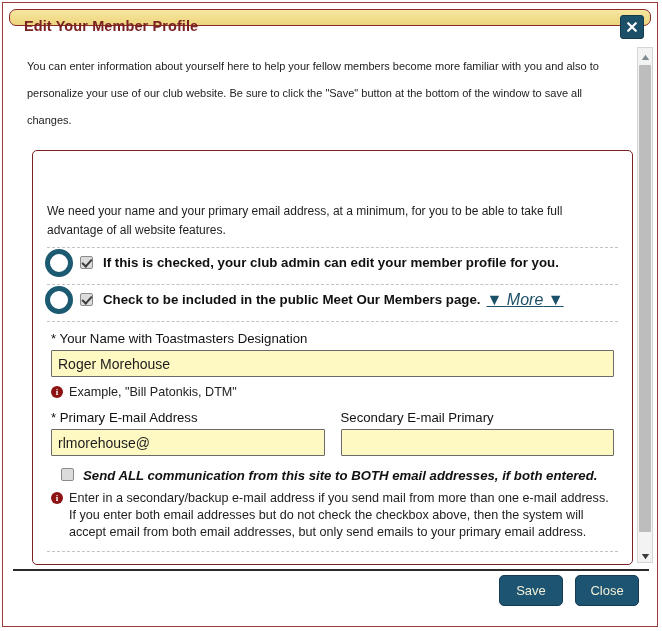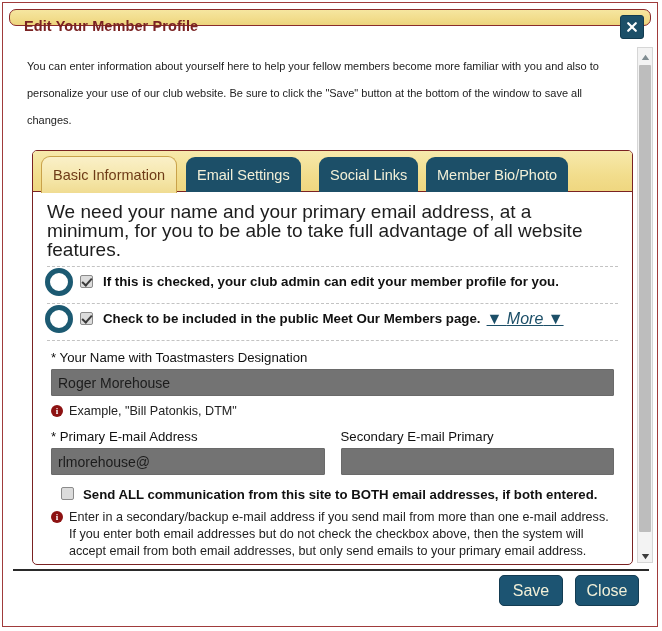--- a/index.html
+++ b/index.html
@@ -139,21 +139,21 @@
     position: absolute;
     left: 0;
     top: 41px;
     right: 0;
     bottom: 0;
     padding: 0 14px;
   }
 
   .panel-intro {
     margin-top: 10px;
-    font-size: 19px;
+    font-size: 12px;
     line-height: 19px;
     color: #1d1d1d;
     width: 560px;
   }
 
   .sep {
     border-top: 1px dashed #c3c3c3;
     margin: 7px 0 0 0;
     height: 0;
   }
@@ -227,21 +227,21 @@
   }
   input.txt {
     width: 100%;
     height: 27px;
     border: 1px solid #6a6a6a;
     box-sizing: border-box;
     font-family: "Liberation Sans", sans-serif;
     font-size: 14px;
     color: #1c1c1c;
     padding: 0 6px;
-    background: #737373;
+    background: #fef9c3;
     border-radius: 1px;
   }
   .namefield { margin: 0 4px; }
 
   .hint {
     display: flex;
     align-items: flex-start;
     margin: 7px 4px 0 4px;
     font-size: 12.6px;
     line-height: 17px;
@@ -266,20 +266,21 @@
   .emailrow {
     display: flex;
     gap: 16px;
     margin: 0 4px;
   }
   .emailcol { flex: 1 1 0; min-width: 0; }
 
   .plainrow {
     display: flex;
     margin: 12px 4px 0 4px;
+    font-style: italic;
   }
   .plainrow .cb { margin-left: 10px; }
   .plainrow .cblabel {
     margin-left: 9px;
     font-size: 13.2px;
     font-weight: bold;
     color: #111111;
     white-space: nowrap;
   }
 
@@ -338,21 +339,21 @@
     box-sizing: border-box;
     gap: 12px;
   }
   .btn {
     min-width: 64px;
     height: 31px;
     background: #1c5472;
     color: #f2f0d8;
     border: 1px solid #143c52;
     border-radius: 5px;
-    font-size: 16px;
+    font-size: 13px;
     font-family: "Liberation Sans", sans-serif;
     cursor: pointer;
     padding: 0 8px;
   }
 </style>
 </head>
 <body>
 
 <div class="dialog">
 
@@ -366,34 +367,20 @@
       </span>
     </div>
   </div>
 
   <div class="body-area">
 
     <div class="intro">You can enter information about yourself here to help your fellow members become more familiar with you and also to personalize your use of our club website. Be sure to click the "Save" button at the bottom of the window to save all changes.</div>
 
     <div class="tabwrap">
 
-      <div class="tabstrip">
-        <div class="tab active" style="left:8px;">
-          <span>Basic Information</span>
-        </div>
-        <div class="tab" style="left:153px;">
-          <span>Email Settings</span>
-        </div>
-        <div class="tab" style="left:286px;">
-          <span>Social Links</span>
-        </div>
-        <div class="tab" style="left:393px;">
-          <span>Member Bio/Photo</span>
-        </div>
-      </div>
 
       <div class="panel">
 
         <div class="panel-intro">We need your name and your primary email address, at a minimum, for you to be able to take full advantage of all website features.</div>
 
         <div class="sep"></div>
 
         <div class="cbrow">
           <div class="hl-ring"></div>
           <div class="cb checked"></div>

